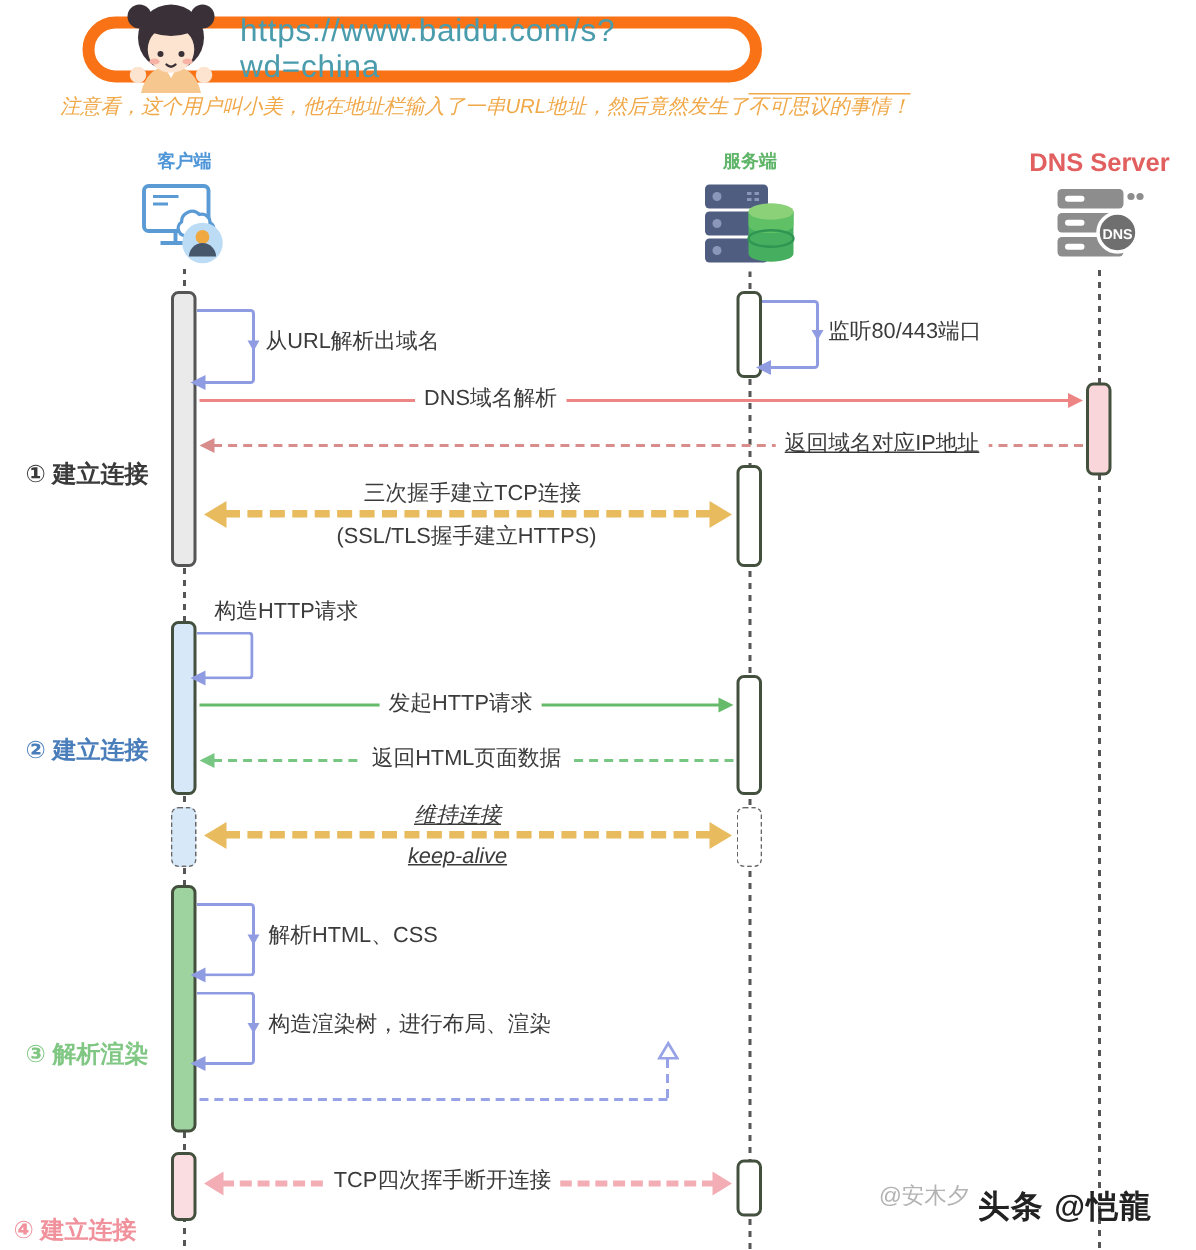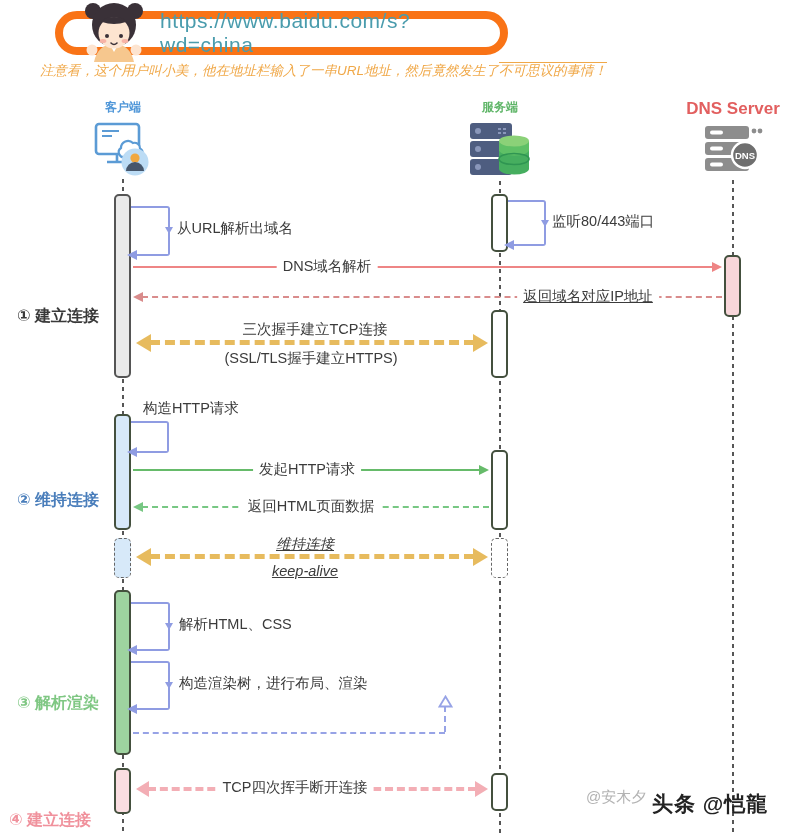--- a/index.html
+++ b/index.html
@@ -229,20 +229,20 @@
   <div class="msg-loop" style="left:143px;top:399px;">构造HTTP请求</div>
   <div class="msg" style="left:307px;top:460px;">发起HTTP请求</div>
   <div class="msg" style="left:311px;top:497px;">返回HTML页面数据</div>
   <div class="msg italic" style="left:305px;top:535px;">维持连接</div>
   <div class="msg italic" style="left:305px;top:562px;">keep-alive</div>
   <div class="msg-loop" style="left:179px;top:615px;">解析HTML、CSS</div>
   <div class="msg-loop" style="left:179px;top:674px;text-align:right;">构造渲染树，进行布局、渲染</div>
   <div class="msg" style="left:295px;top:778px;">TCP四次挥手断开连接</div>
 
   <div class="section sec1" style="left:17px;top:274px;">① 建立连接</div>
-  <div class="section sec2" style="left:17px;top:458px;">② 维持连接</div>
+  <div class="section sec2" style="left:17px;top:458px;">② 建立连接</div>
   <div class="section sec3" style="left:17px;top:661px;">③ 解析渲染</div>
   <div class="section sec4" style="left:9px;top:778px;">④ 建立连接</div>
 
   <div class="wm-author" style="left:586px;top:788px;">@安木夕</div>
   <div class="wm-platform" style="left:652px;top:790px;">头条 @恺龍</div>
 
 </div>
 
 </body></html>

